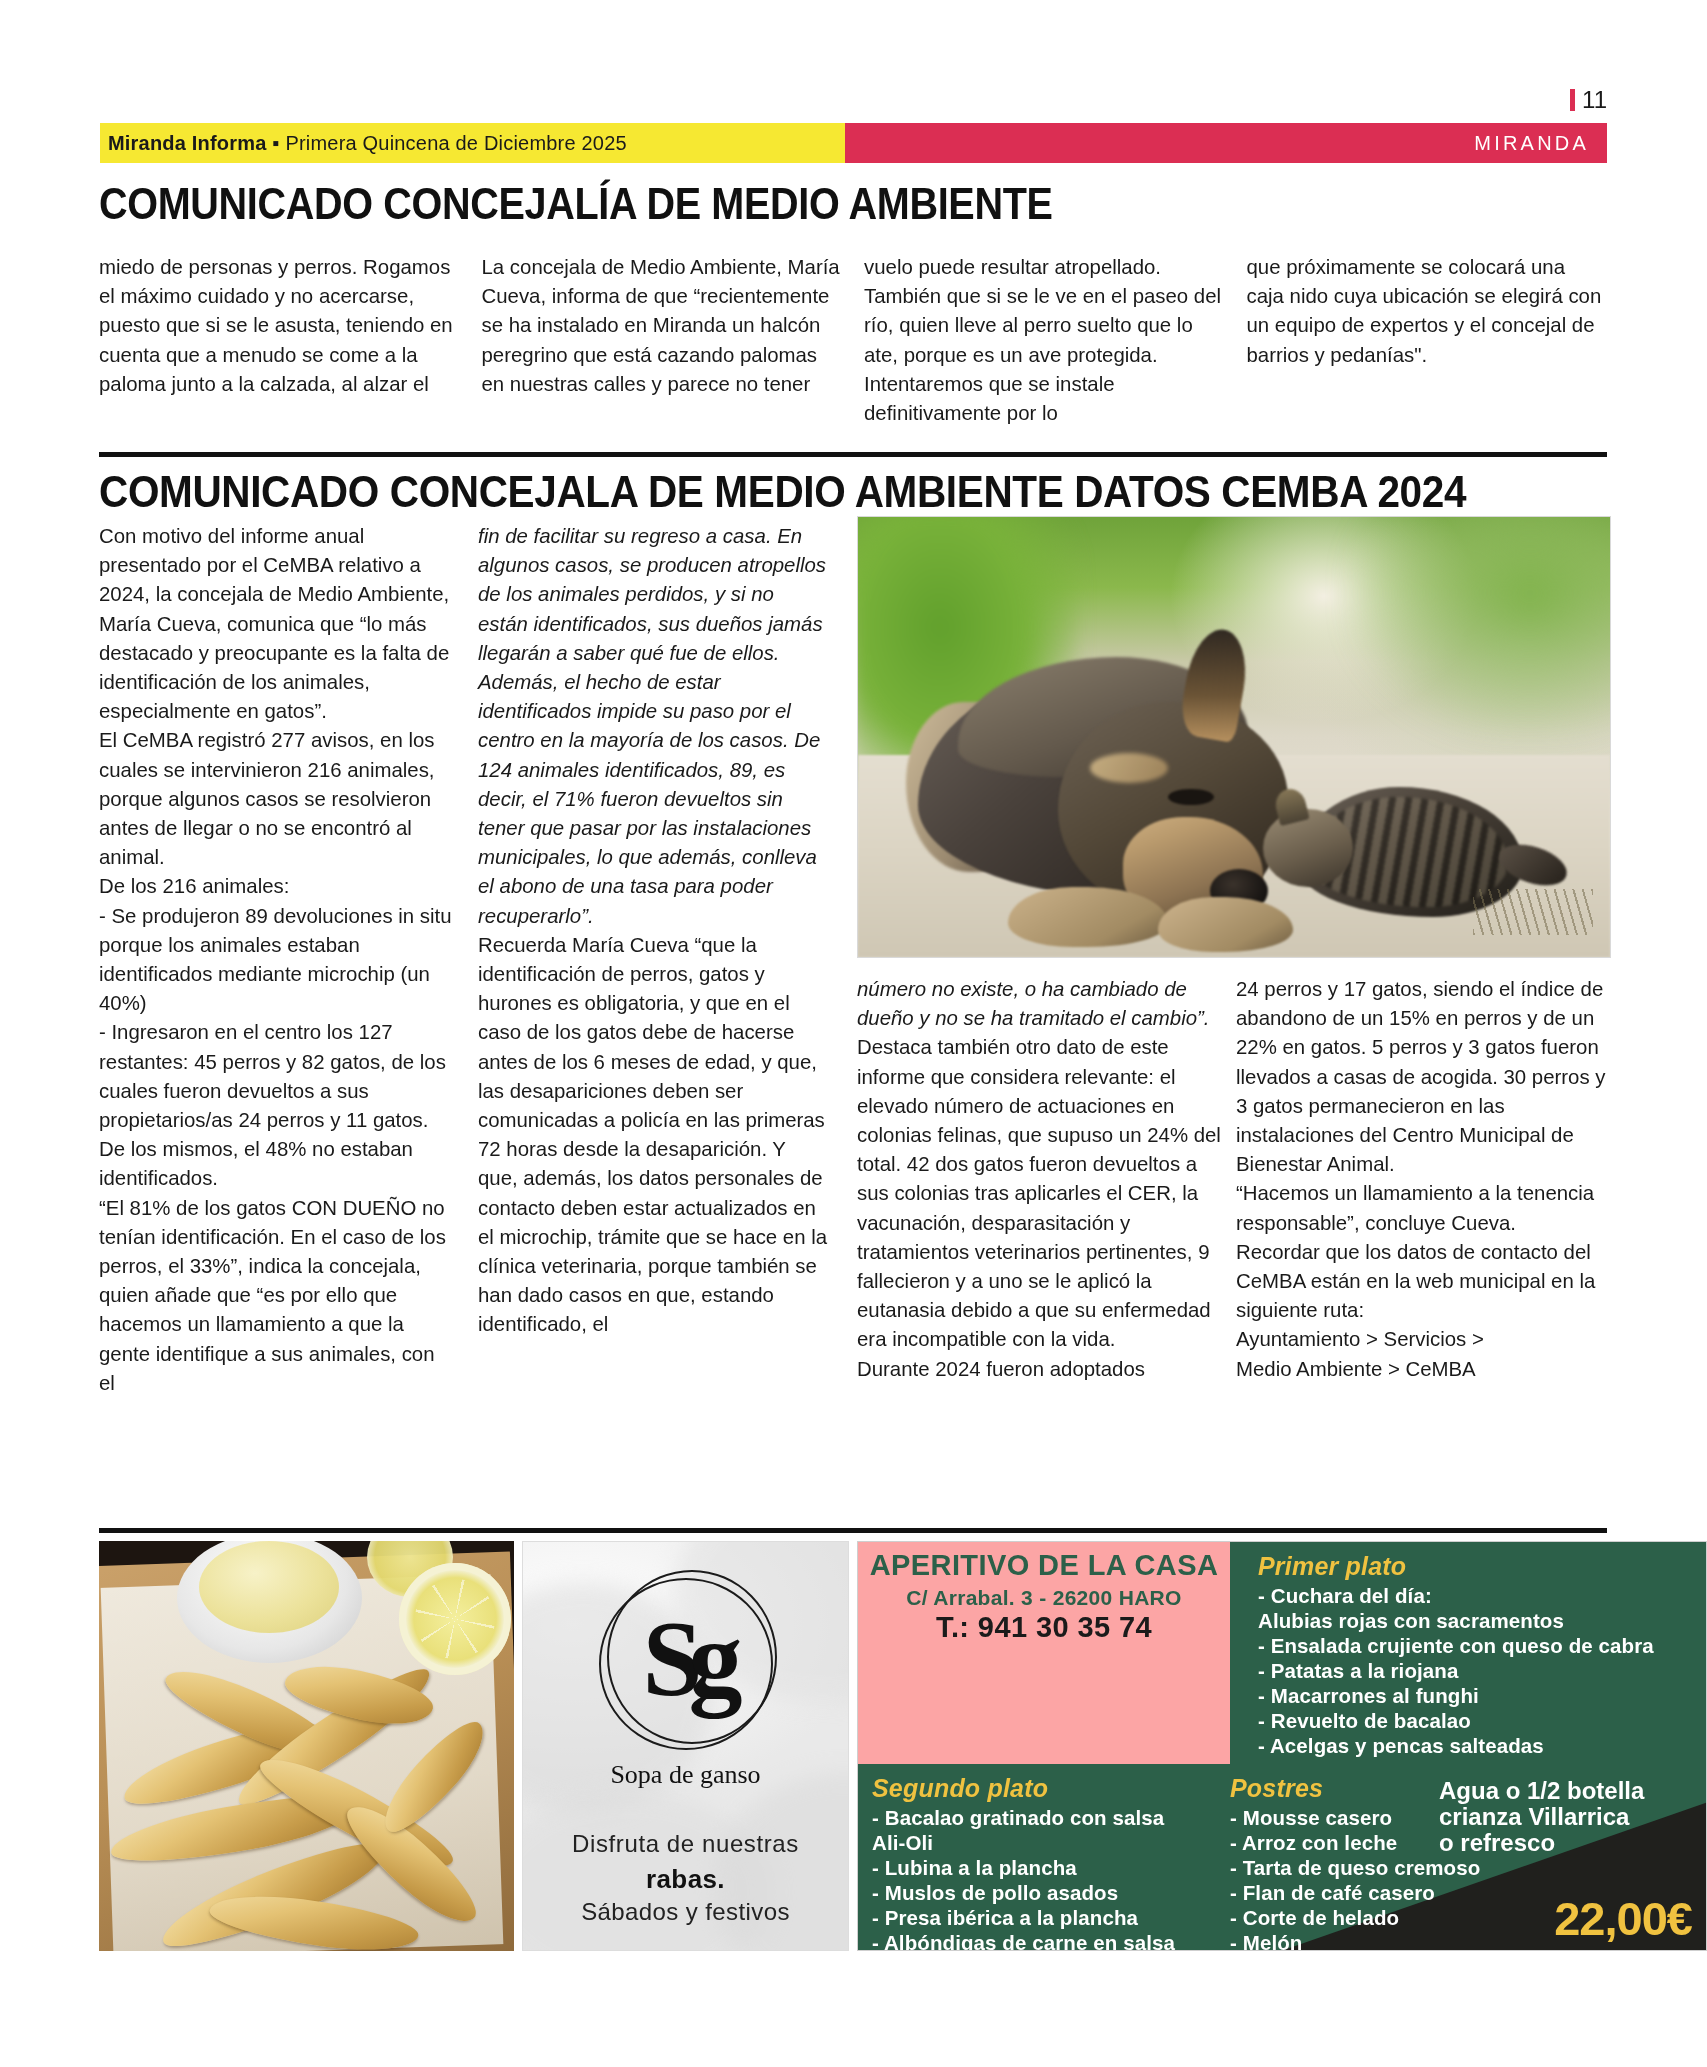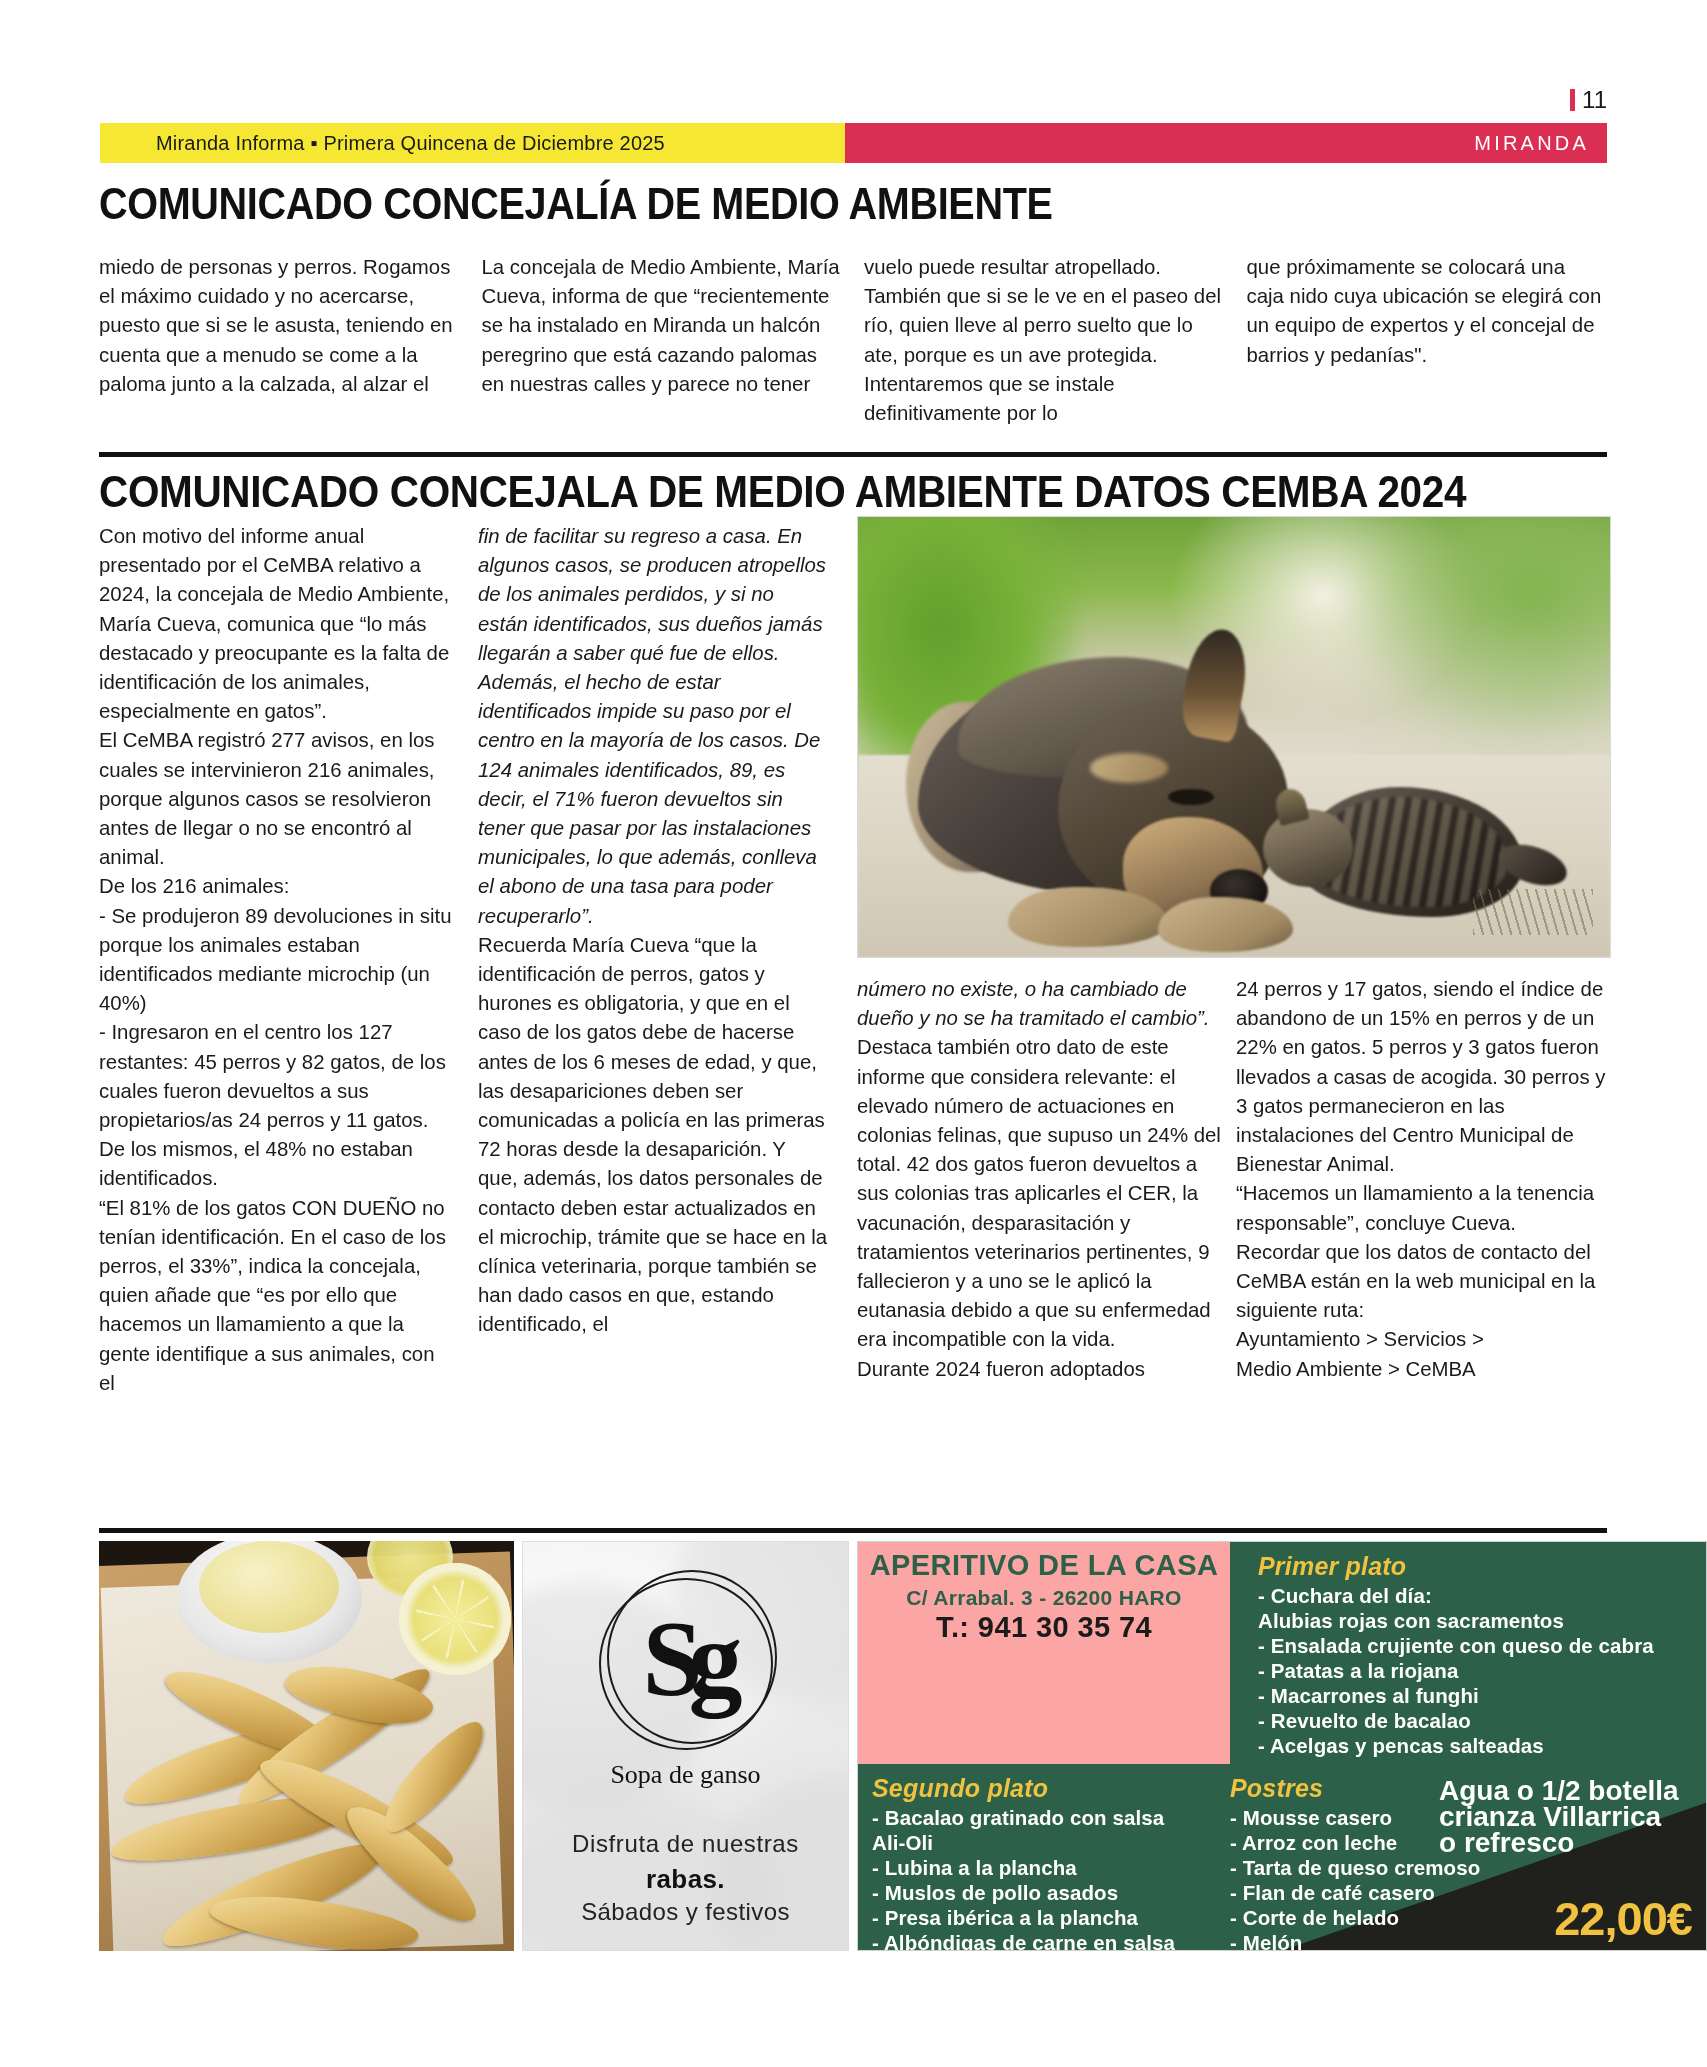--- a/index.html
+++ b/index.html
@@ -17,21 +17,21 @@
   .hdr { position:absolute; left:100px; top:123px; width:1507px; height:40px; }
   .hdr-yellow {
     position:absolute; left:0; top:0; width:745px; height:40px;
     background:#f6e832;
     display:flex; align-items:center;
   }
   .hdr-yellow-txt {
     padding-left:8px; font-size:20px; letter-spacing:.2px;
     font-family:"Liberation Sans", sans-serif; color:#1a1a1a; white-space:nowrap;
   }
-  .hdr-yellow-txt b { font-weight:normal;margin-left:48px; }
+  .hdr-yellow-txt b { font-weight:bold; }
   .hdr-red {
     position:absolute; left:745px; top:0; width:762px; height:40px;
     background:#db2e53;
     display:flex; align-items:center; justify-content:flex-end;
   }
   .hdr-red-txt {
     color:#fff; font-size:20px; letter-spacing:3.2px; padding-right:18px;
     font-weight:normal;
   }
   .pagenum {
@@ -359,21 +359,21 @@
     color:#ffffff; font-size:20.5px; font-weight:bold; line-height:25px;
     letter-spacing:.1px; white-space:pre-line;
   }
   .pp-diag {
     position:absolute; right:0; bottom:0; width:430px; height:150px;
     background:#20201d;
     clip-path:polygon(100% 0, 100% 100%, 0 100%);
   }
   .pp-water {
     position:absolute; right:14px; top:14px; width:255px;
-    color:#fff; font-size:28px; font-weight:bold; line-height:26px;
+    color:#fff; font-size:24px; font-weight:bold; line-height:26px;
     white-space:pre-line; text-align:left;
   }
   .pp-price {
     position:absolute; right:16px; bottom:6px;
     color:#f0c240; font-size:47px; font-weight:bold; letter-spacing:-1px;
   }
 </style>
 </head>
 <body>
 

